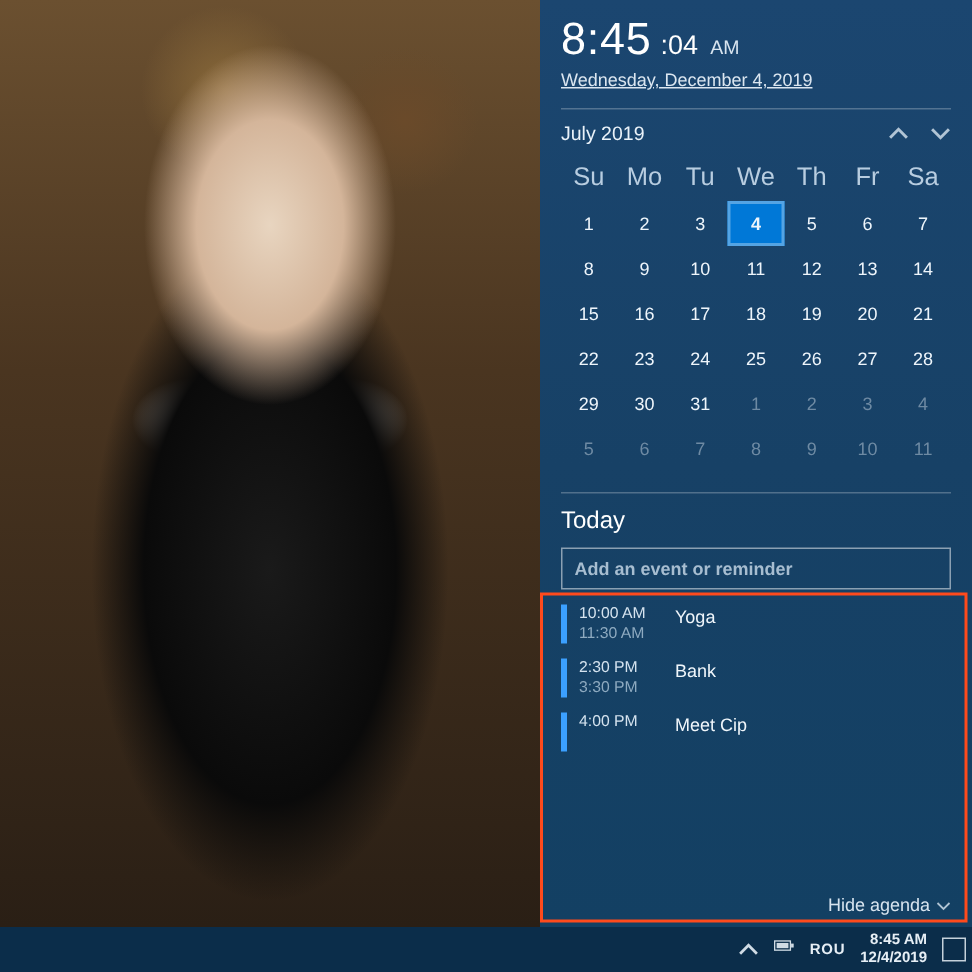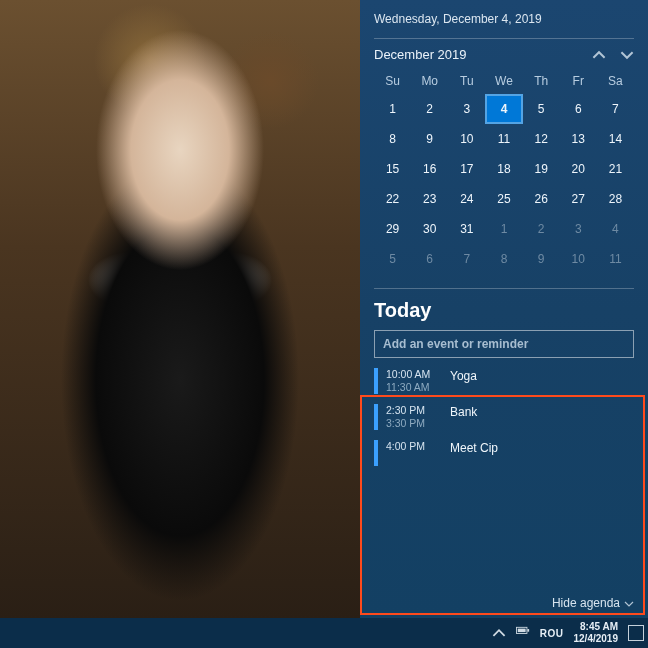--- a/index.html
+++ b/index.html
@@ -31,30 +31,30 @@
     width: 288px;
     height: 618px;
     background: linear-gradient(180deg, #1b4670 0%, #174166 50%, #134063 100%);
     color: #fff;
     padding: 10px 14px 0 14px;
   }
   .clock-row { display: flex; align-items: baseline; gap: 6px; }
   .clock-time { font-size: 30px; font-weight: 300; letter-spacing: 0.5px; }
   .clock-sec { font-size: 18px; font-weight: 300; }
   .clock-ampm { font-size: 13px; margin-left: 2px; color: #d8e4ef; }
-  .clock-date { font-size: 12px; color: #dbe6f0; margin-top: 2px; cursor: pointer; }
+  .clock-date { font-size: 12px; text-decoration: underline; color: #dbe6f0; margin-top: 2px; cursor: pointer; }
   .divider { border: none; border-top: 1px solid rgba(255,255,255,0.25); margin: 12px 0 8px 0; }
   .month-row { display: flex; align-items: center; justify-content: space-between; font-size: 13px; }
   .month-label { color: #eaf2f9; }
   .month-nav { display: flex; gap: 14px; }
   .chev { width: 14px; height: 14px; display:inline-block; cursor:pointer; opacity:0.8; }
   .chev svg { width: 100%; height: 100%; }
   .cal { margin-top: 8px; }
   .cal-row { display: grid; grid-template-columns: repeat(7, 1fr); text-align: center; }
-  .cal-head div { font-size: 12px; color: #b8cde0; padding: 4px 0 6px; }
+  .cal-head div { font-size: 17px; color: #b8cde0; padding: 4px 0 6px; }
   .cal-cell {
     font-size: 12px;
     height: 30px;
     line-height: 30px;
     color: #eef5fb;
     cursor: pointer;
   }
   .cal-cell.dim { color: #6e8aa3; }
   .cal-cell.today {
     background: #0078d7;
@@ -69,21 +69,21 @@
     width: 285px;
     height: 220px;
     border: 2px solid #ff4a1c;
     pointer-events: none;
   }
   .agenda {
     margin-top: 14px;
     padding-top: 6px;
     border-top: 1px solid rgba(255,255,255,0.25);
   }
-  .agenda h3 { font-size: 20px; font-weight: 700; margin: 4px 0 8px; }
+  .agenda h3 { font-size: 16px; font-weight: 400; margin: 4px 0 8px; }
   .add-event {
     width: 100%;
     background: transparent;
     border: 1px solid rgba(255,255,255,0.5);
     color: #c9d8e5;
     font-size: 12px;
     padding: 6px 8px;
     outline: none;
     font-weight: bold;
   }
@@ -131,26 +131,31 @@
   .tray-icon { width: 14px; height: 14px; opacity: 0.9; }
   .notif-btn { width: 16px; height: 16px; border: 1px solid #e6eef5; opacity: 0.85; }
 </style>
 </head>
 <body>
 
 <div class="wallpaper"></div>
 
 <div class="flyout">
 
+  <div class="clock-row">
+    <span class="clock-time">8:45</span>
+      <span class="clock-sec">:04</span>
+    <span class="clock-ampm">AM</span>
+  </div>
   <div class="clock-date">Wednesday, December 4, 2019</div>
 
   <hr class="divider">
 
   <div class="month-row">
-    <span class="month-label">December 2019</span>
+    <span class="month-label">July 2019</span>
     <span class="month-nav">
       <span class="chev"><svg viewBox="0 0 10 10">
             <path d="M1 7 L5 3 L9 7" stroke="#d7e4ef" stroke-width="1.4" fill="none"></path>
           </svg></span>
       <span class="chev"><svg viewBox="0 0 10 10">
             <path d="M1 3 L5 7 L9 3" stroke="#d7e4ef" stroke-width="1.4" fill="none"></path>
           </svg></span>
     </span>
   </div>
 

